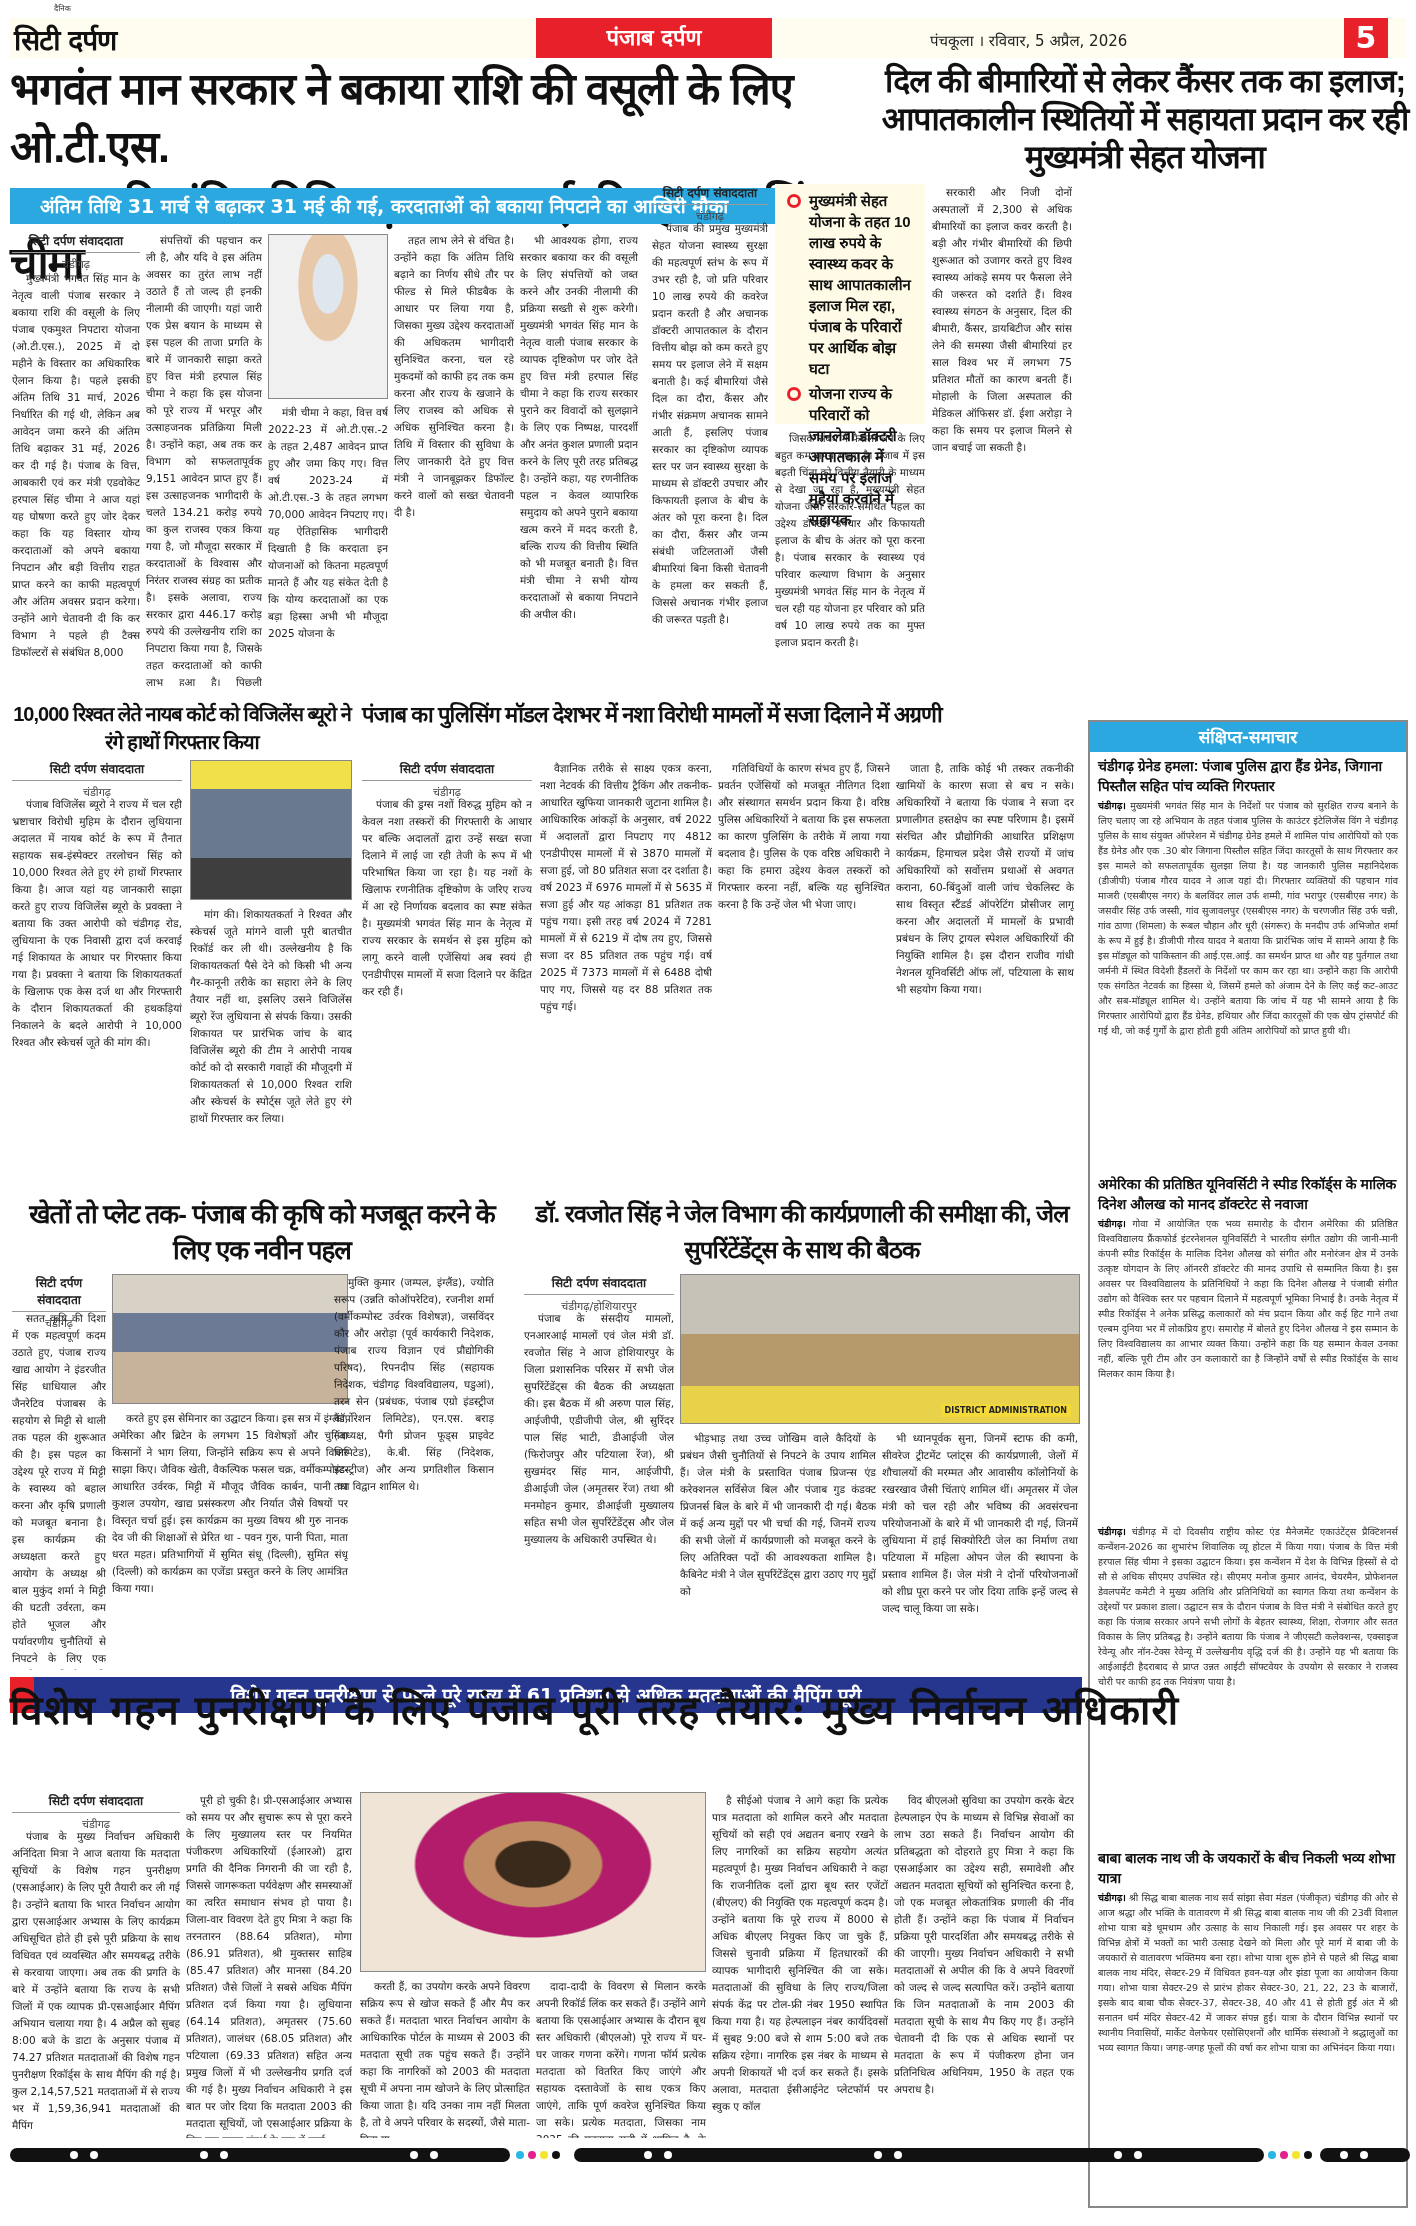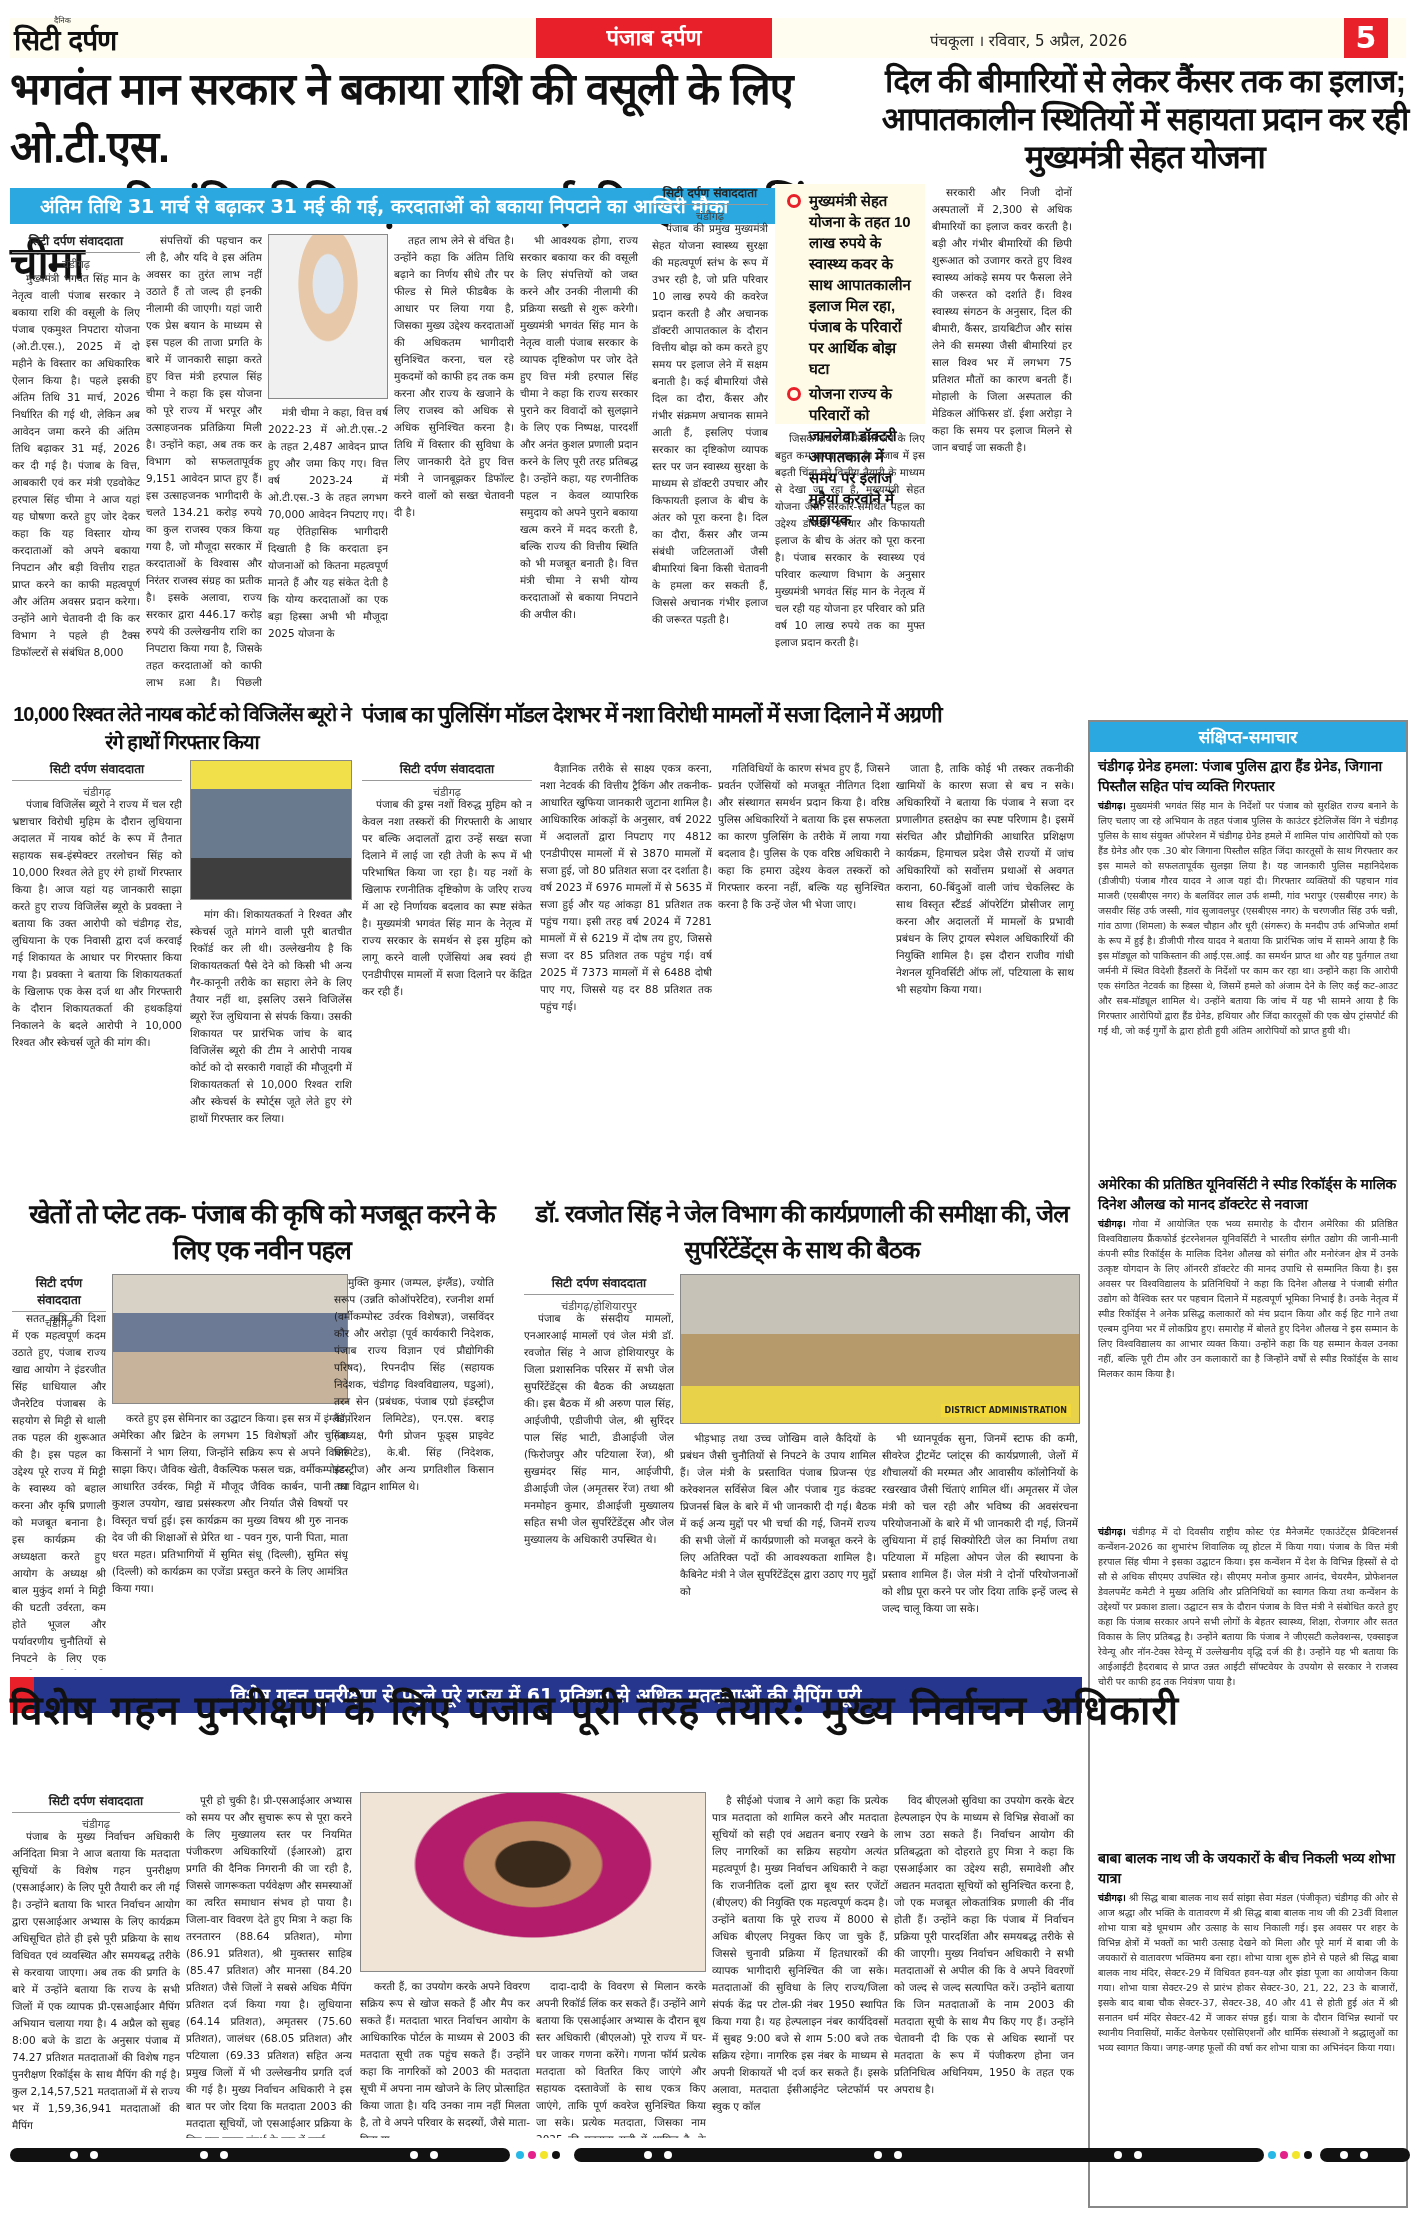--- a/index.html
+++ b/index.html
@@ -1,20 +1,20 @@
 <!DOCTYPE html>
 <html><head>
 <meta charset="utf-8">
 <style>
   * { box-sizing: border-box; margin: 0; padding: 0; }
   body { width: 1416px; height: 2226px; background: #ffffff; font-family: "DejaVu Sans", sans-serif; color: #1a1a1a; position: relative; overflow: hidden; }
   .abs { position: absolute; }
   .masthead { left: 10px; top: 18px; width: 1396px; height: 40px; background: #fffdf0; }
   .logo { left: 14px; top: 20px; font-family: "DejaVu Serif", serif; font-weight: bold; font-size: 28px; color: #111; letter-spacing: -1px; }
-  .logo-small { left: 54px; top: 14px; font-size: 8px; color: #333; }
+  .logo-small { left: 54px; top: 2px; font-size: 8px; color: #333; }
   .section-badge { left: 536px; top: 18px; width: 236px; height: 40px; background: #e8202a; color: #fff; font-size: 22px; font-weight: bold; text-align: center; line-height: 40px; }
   .dateline { left: 930px; top: 30px; font-size: 15px; color: #222; }
   .page-no { left: 1344px; top: 18px; width: 44px; height: 40px; background: #e8202a; color: #fff; font-size: 30px; font-weight: bold; text-align: center; line-height: 40px; }
   .headline { font-family: "Liberation Sans", sans-serif; font-weight: bold; color: #111; letter-spacing: -1px; transform-origin: left top; }
   .h1 { left: 10px; top: 60px; font-size: 44px; line-height: 58px; width: 860px; transform: scaleX(0.98); }
   .h2 { left: 880px; top: 62px; font-size: 32px; line-height: 38px; width: 530px; text-align: center; }
   .strap { left: 10px; top: 188px; width: 866px; height: 36px; background: #2aa8df; color: #fff; font-size: 19px; font-weight: bold; line-height: 36px; padding-left: 30px; white-space: nowrap; overflow: hidden; }
   .byline { font-size: 12px; font-weight: bold; color: #222; text-align: center; border-bottom: 1px solid #999; padding-bottom: 3px; }
   .place { font-size: 11px; color: #444; text-align: center; margin-top: 3px; }
   .col { font-size: 10.5px; line-height: 17px; text-align: justify; color: #222; overflow: hidden; }

